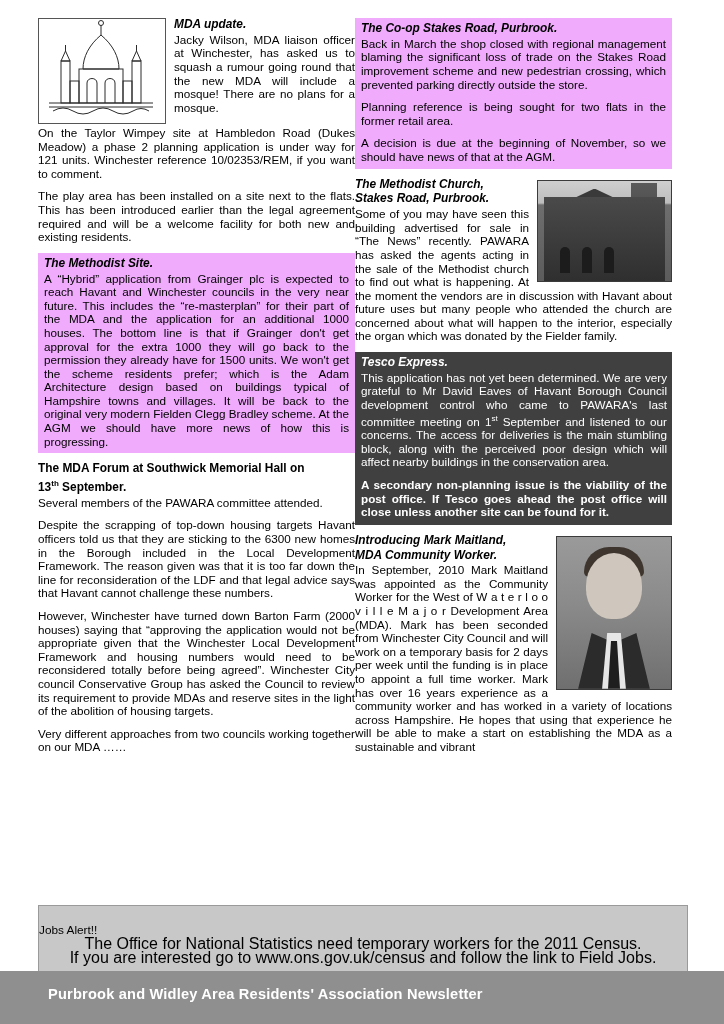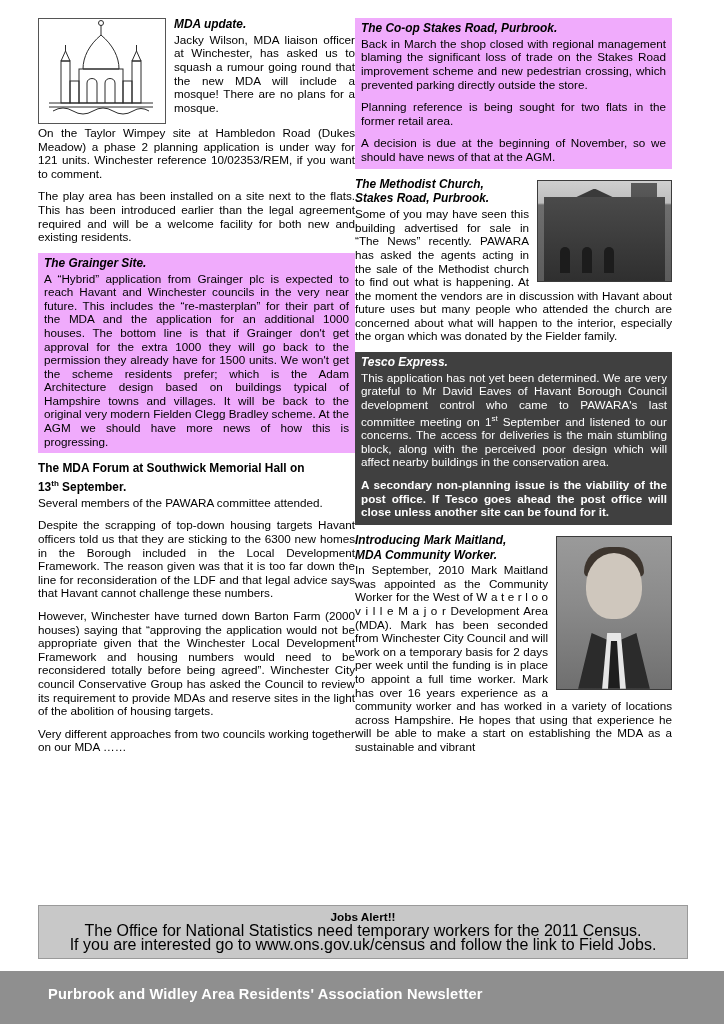--- a/index.html
+++ b/index.html
@@ -98,24 +98,25 @@
     position: absolute;
     left: 38px;
     top: 905px;
     width: 650px;
     background: #c8c8c8;
     border: 1px solid #9a9a9a;
     padding: 4px 0 6px 0;
     box-sizing: border-box;
   }
   .jobs .t {
-    text-align: center;
+    text-align: left;
     font-size: 11.8px;
     line-height: 14px;
-    font-weight: bold;
+    font-weight: normal;
+    margin-top: 13px;
   }
   .jobs .l {
     text-align: center;
     font-size: 16px;
     line-height: 14px;
   }
   .footer {
     position: absolute;
     left: 0;
     top: 971px;
@@ -227,21 +228,21 @@
         </div>
         <h3 class="head-italic" style="font-style:italic;">MDA update.</h3>
         <p>Jacky Wilson, MDA liaison officer at Winchester, has asked us to squash a rumour going round that the new MDA will include a mosque!  There are no plans for a mosque.</p>
       </div>
 
       <p>On the Taylor Wimpey site at Hambledon Road (Dukes Meadow) a phase 2 planning application is under way for 121 units. Winchester reference 10/02353/REM, if you want to comment.</p>
 
       <p>The play area has been installed on a site next to the flats.  This has been introduced earlier than the legal agreement required and will be a welcome facility for both new and existing residents.</p>
 
       <div class="shaded">
-        <h3 class="head-italic">The Grainger Site.</h3>
+        <h3 class="head-italic">The Methodist Site.</h3>
         <p>A “Hybrid” application from Grainger plc is expected to reach Havant and Winchester councils in the very near future.   This includes the “re-masterplan” for their part of the MDA and the application for an additional 1000 houses.   The bottom line is that if Grainger don't get approval for the extra 1000 they will go back to the permission they already have for 1500 units.   We won't get the scheme residents prefer; which is the Adam Architecture design based on buildings typical of Hampshire towns and villages. It will be back to the original very modern Fielden Clegg Bradley scheme.  At the AGM we should have more news of how this is progressing.</p>
       </div>
 
       <h3 class="head">The MDA Forum at Southwick Memorial Hall on</h3>
       <h3 class="head"><span>13</span><sup>th</sup><span> September.</span></h3>
       <p>Several members of the PAWARA committee attended.</p>
 
       <p>Despite the scrapping of top-down housing targets Havant officers told us that they are sticking to the 6300 new homes in the Borough included in  the Local Development Framework.  The reason given was that it is too far down the line for reconsideration of the LDF and that legal advice says that Havant cannot challenge these numbers.</p>
 
       <p>However, Winchester have turned down Barton Farm (2000 houses) saying that “approving the application would not be appropriate given that the Winchester Local Development Framework and housing numbers would need to be reconsidered totally before being agreed”.  Winchester City council Conservative Group has asked the Council to review its requirement to provide MDAs and reserve sites in the light of the abolition of housing targets.</p>

